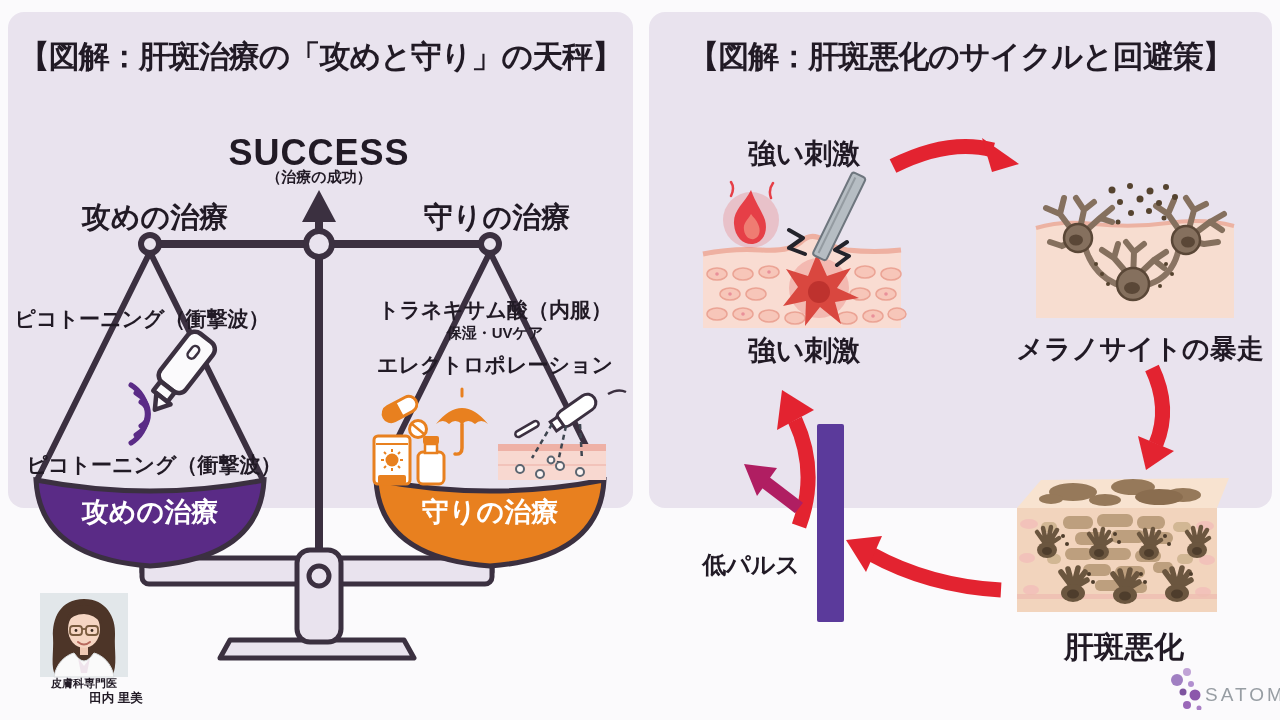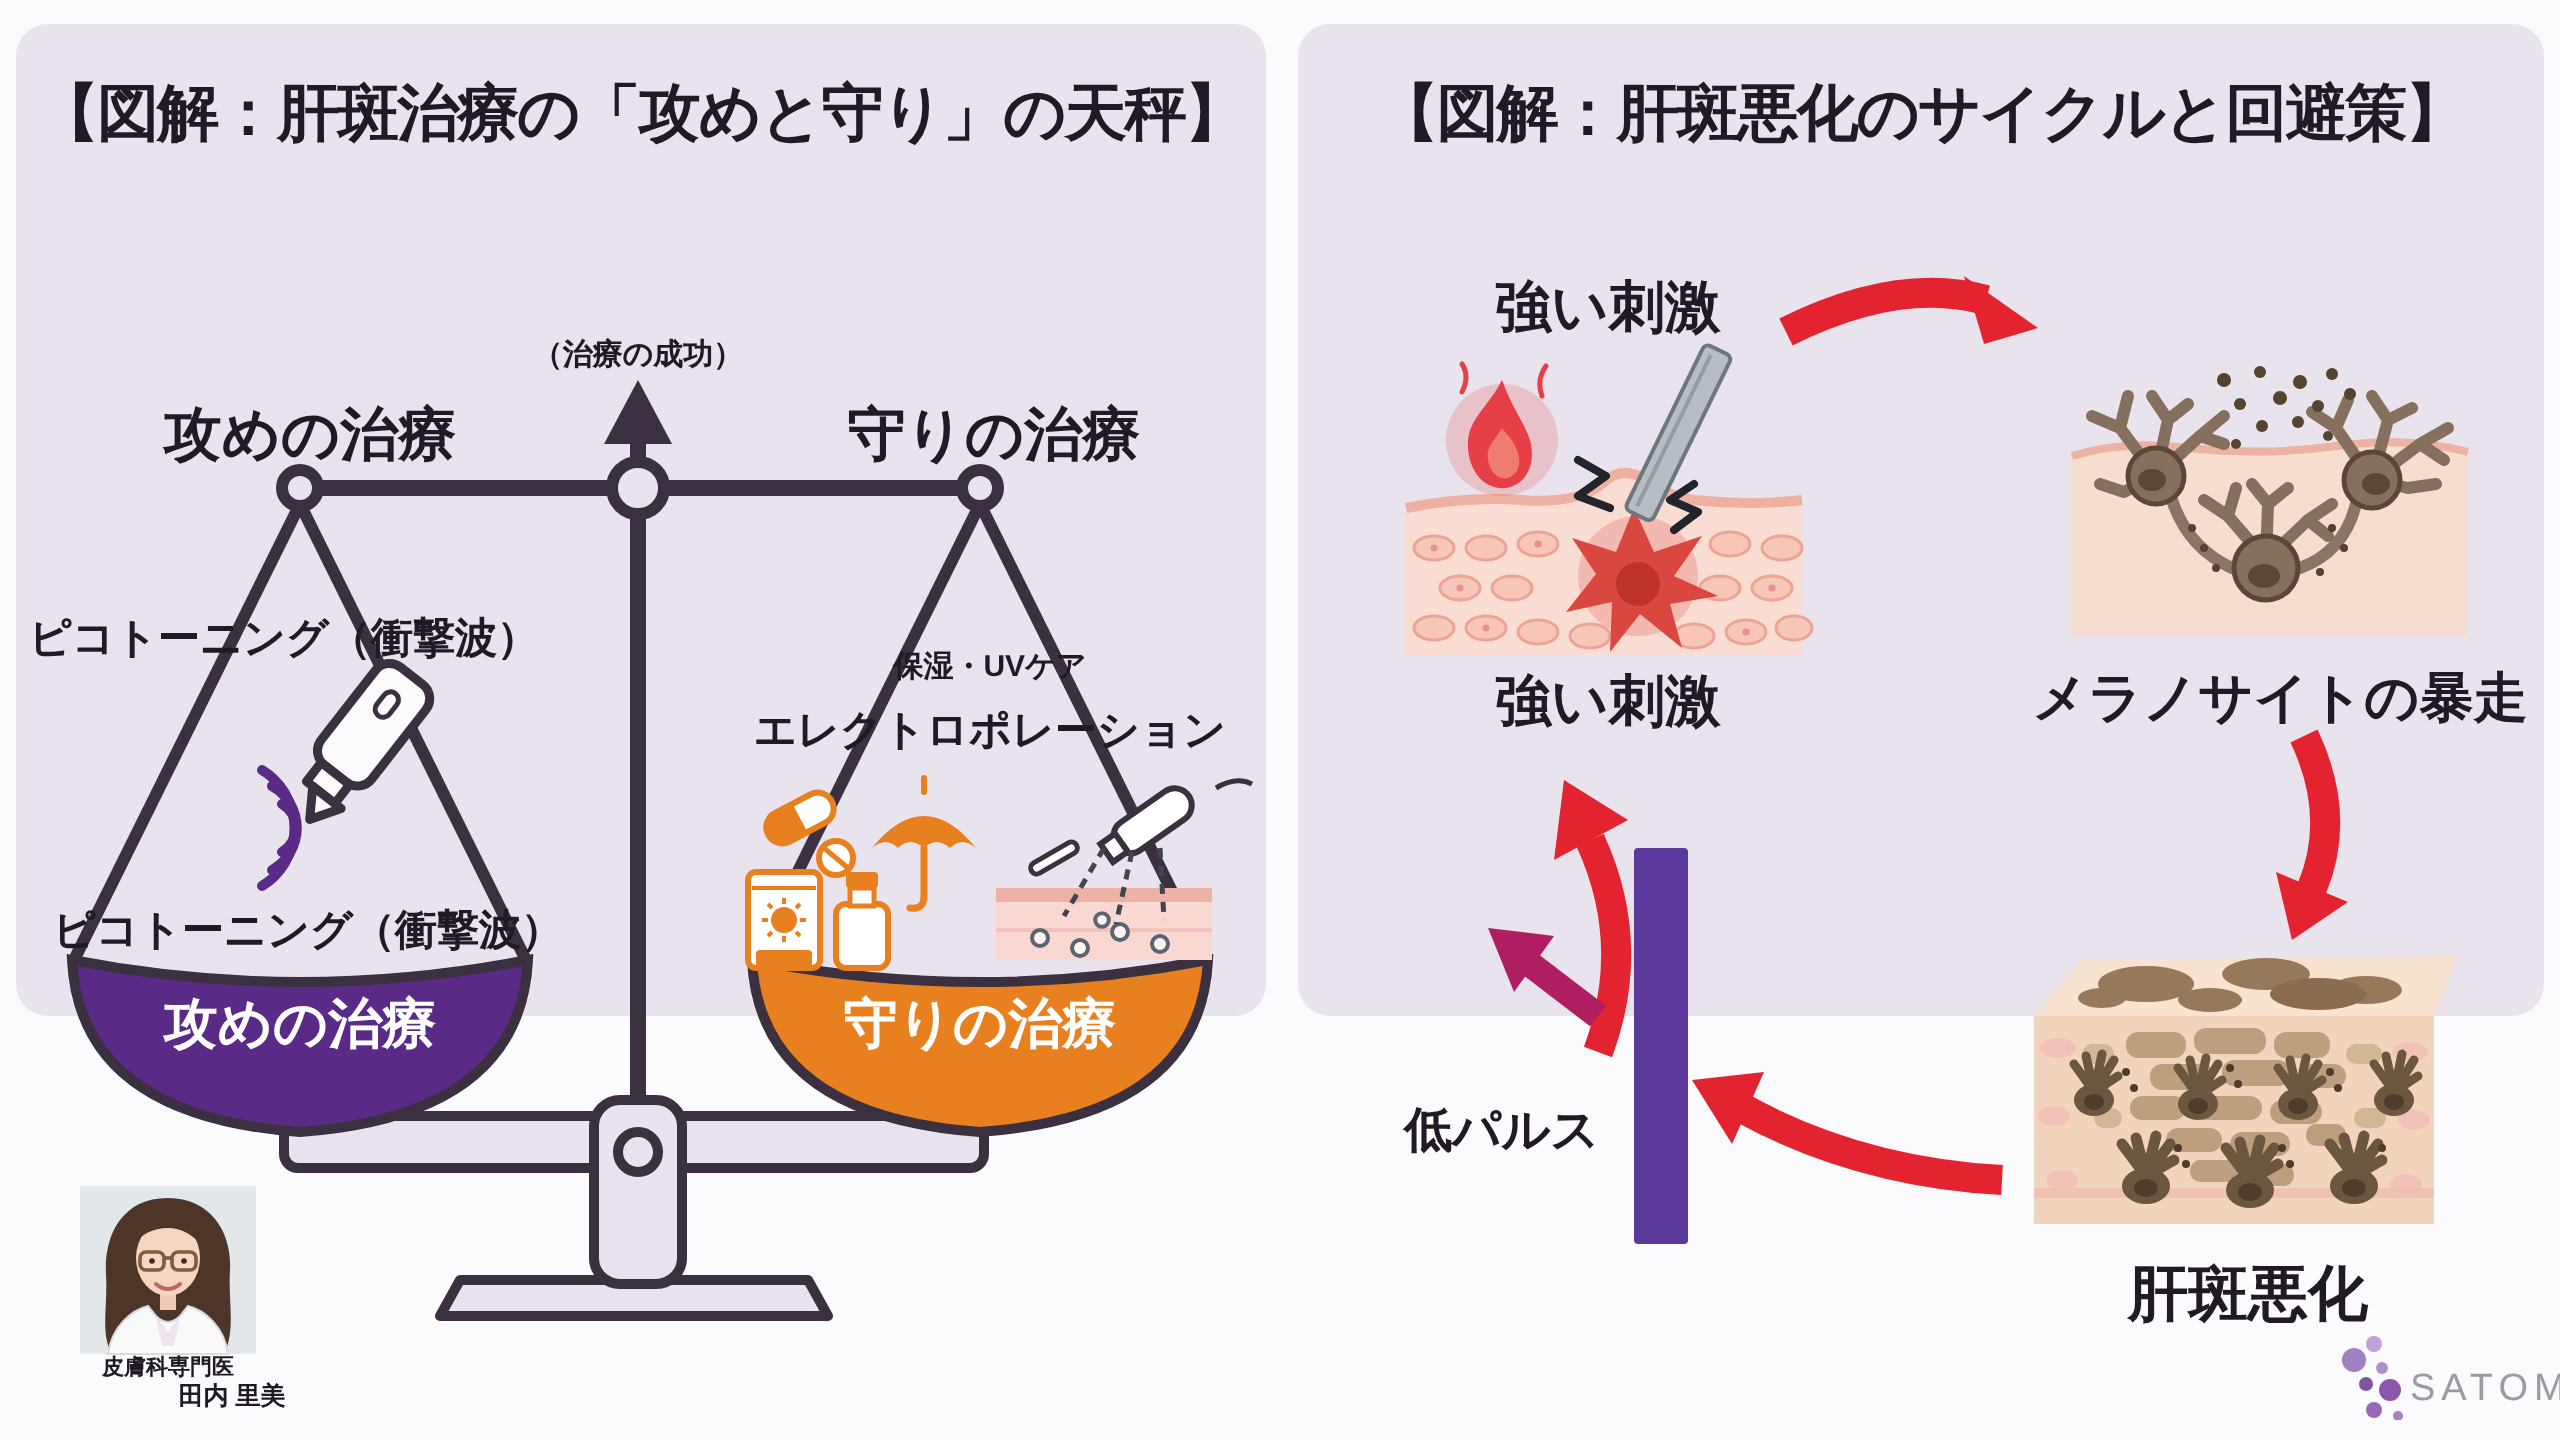--- a/index.html
+++ b/index.html
@@ -149,25 +149,27 @@
       <rect x="46" y="33" width="12" height="9" rx="3" fill="none" stroke="#7a5c3f" stroke-width="1.8"></rect>
       <line x1="42" y1="36" x2="46" y2="36" stroke="#7a5c3f" stroke-width="1.8"></line>
       <circle cx="36" cy="37.5" r="1.4" fill="#3a2b22"></circle>
         <circle cx="52" cy="37.5" r="1.4" fill="#3a2b22"></circle>
       <path d="M38,49 Q44,54 50,49" stroke="#b86a5e" stroke-width="2" fill="none" stroke-linecap="round"></path>
       <path d="M14,84 C16,70 26,62 34,60 L38,65 Q44,71 50,65 L54,60 C62,62 72,70 74,84 Z" fill="#fafafa" stroke="#d8dcde" stroke-width="1"></path>
       <polygon points="38,65 44,73 50,65 47,80 41,80" fill="#efe4ec"></polygon>
     </g>
   </svg>
 
+  <div class="jp-label" style="left:311px;top:120px;font-size:36px;letter-spacing:1px;">SUCCESS</div>
   <div class="jp-label" style="left:311px;top:156px;font-size:15px;font-family:Liberation Serif, serif;">（治療の成功）</div>
   <div class="jp-label" style="left:147px;top:186px;font-size:29px;">攻めの治療</div>
   <div class="jp-label" style="left:489px;top:186px;font-size:29px;">守りの治療</div>
   <div class="jp-label" style="left:134px;top:293px;font-size:21px;">ピコトーニング（衝撃波）</div>
   <div class="jp-label" style="left:146px;top:439px;font-size:21px;">ピコトーニング（衝撃波）</div>
+  <div class="jp-label" style="left:487px;top:284px;font-size:21px;">トラネキサム酸（内服）</div>
   <div class="jp-label" style="left:487px;top:312px;font-size:15px;">保湿・UVケア</div>
   <div class="jp-label" style="left:487px;top:339px;font-size:21px;">エレクトロポレーション</div>
   <div class="jp-label pan-label" style="left:142px;top:482px;font-size:27px;">攻めの治療</div>
   <div class="jp-label pan-label" style="left:482px;top:482px;font-size:27px;">守りの治療</div>
   <div class="jp-label" style="left:76px;top:664px;font-size:11px;font-weight:700;">皮膚科専門医</div>
   <div class="jp-label" style="left:76px;top:678px;font-size:12.5px;font-weight:700;margin-left:32px;">田内 里美</div>
 </div>
 
 <div class="panel" id="right-panel">
 

